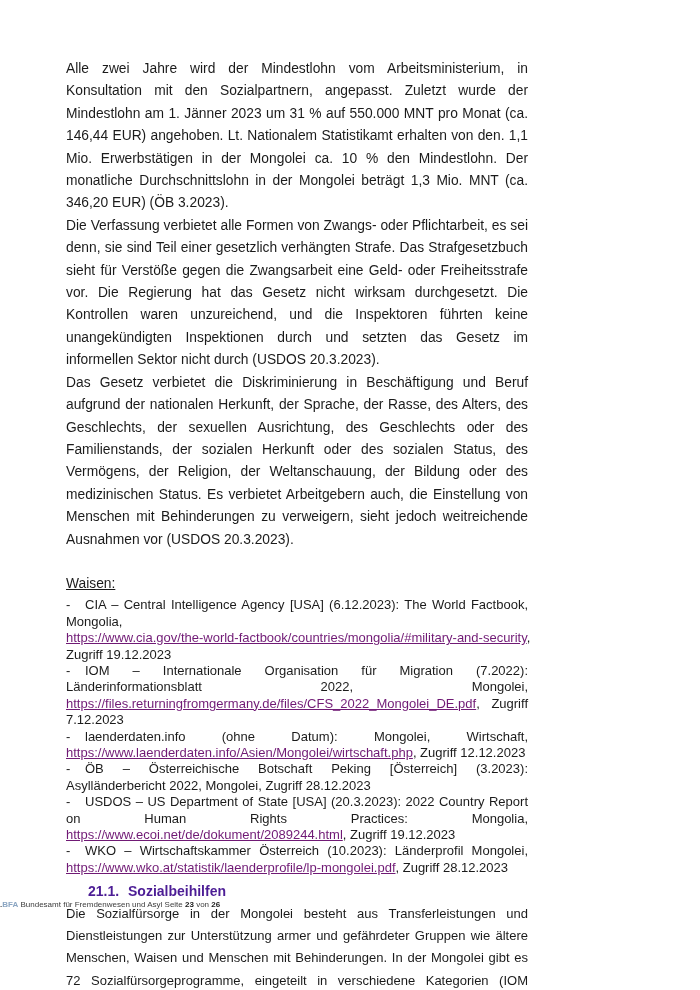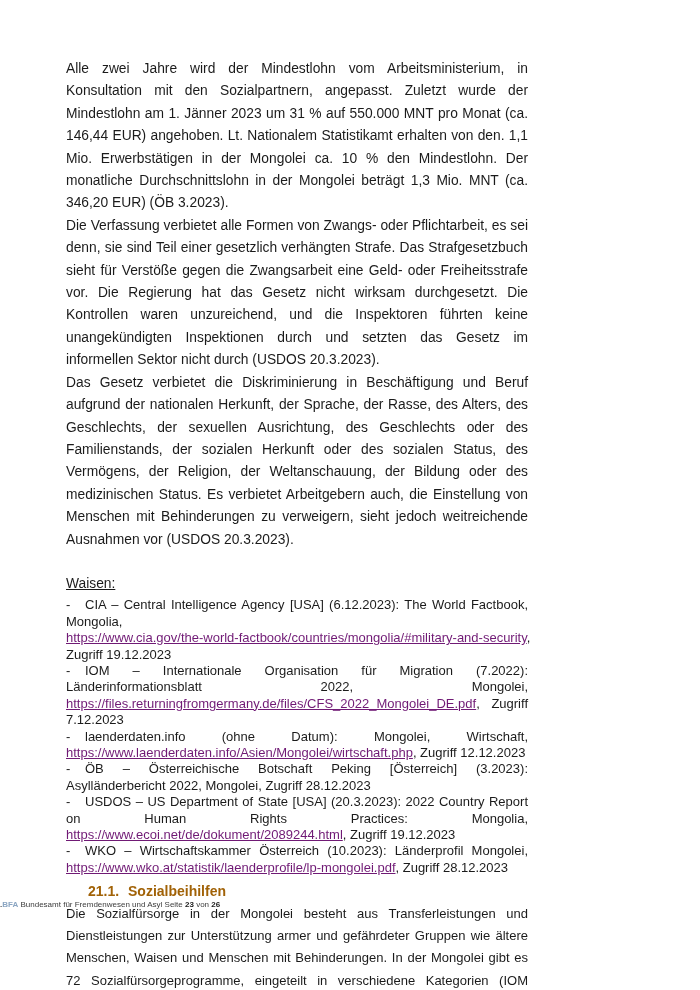--- a/index.html
+++ b/index.html
@@ -42,21 +42,21 @@
     color: #701a75;
     text-decoration: underline;
     white-space: nowrap;
     cursor: pointer;
   }
   .section-heading {
     margin: 4px 0 0 22px;
     font-size: 14px;
     line-height: 22.4px;
     font-weight: bold;
-    color: #a16207;
+    color: #4c1d95;
   }
   .section-number { display: inline-block; width: 40px; }
   p.section-para {
     margin: 0;
     font-size: 13px;
     line-height: 22.4px;
     text-align: justify;
   }
   .footer {
     position: absolute;

